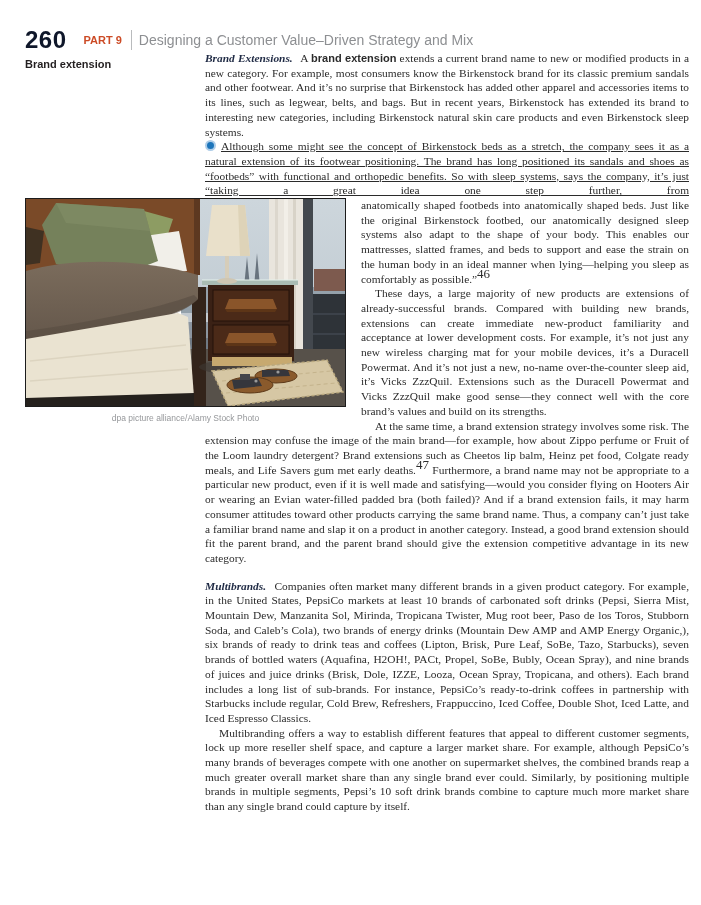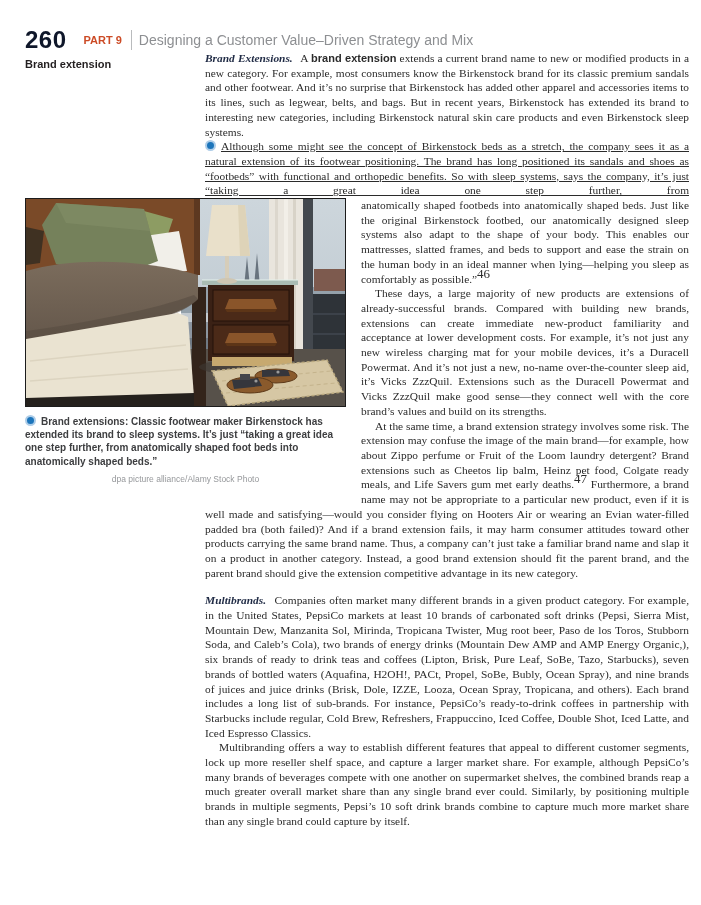--- a/index.html
+++ b/index.html
@@ -145,21 +145,20 @@
         <line x1="200" y1="194" x2="310" y2="184" stroke="#c4b38c" stroke-width="1" stroke-dasharray="4,3"></line>
 
         <ellipse cx="250" cy="177" rx="21" ry="7" fill="#8a5a2c" stroke="#5d3a1a" stroke-width="1"></ellipse>
         <polygon points="236,171 262,171 264,177 236,178" fill="#35363c"></polygon>
         <ellipse cx="224" cy="186" rx="23" ry="8" fill="#8a5a2c" stroke="#5d3a1a" stroke-width="1"></ellipse>
         <polygon points="206,181 232,179 236,187 208,190" fill="#35363c"></polygon>
         <rect x="214" y="175" width="10" height="6" fill="#44454b"></rect>
         <circle cx="230" cy="182" r="1.6" fill="#9a9a9a"></circle>
         <circle cx="252" cy="173" r="1.6" fill="#9a9a9a"></circle>
       </svg>
-      <div class="fig-caption"><span class="dot"></span><span>Brand extensions: Classic footwear maker Birkenstock has extended its brand to sleep systems. It’s just “taking a great idea one step further, from anatomically shaped foot beds into anatomically shaped beds.”</span></div>
       <div class="fig-credit">dpa picture alliance/Alamy Stock Photo</div>
     </div>
 
     <p><span>anatomically shaped footbeds into anatomically shaped beds. Just like the original Birkenstock footbed, our anatomically designed sleep systems also adapt to the shape of your body. This enables our mattresses, slatted frames, and beds to support and ease the strain on the human body in an ideal manner when lying—helping you sleep as comfortably as possible.”</span><sup>46</sup></p>
 
     <p class="indent"><span>These days, a large majority of new products are extensions of already-successful brands. Compared with building new brands, extensions can create immediate new-product familiarity and acceptance at lower development costs. For example, it’s not just any new wireless charging mat for your mobile devices, it’s a Duracell Powermat. And it’s not just a new, no-name over-the-counter sleep aid, it’s Vicks ZzzQuil. Extensions such as the Duracell Powermat and Vicks ZzzQuil make good sense—they connect well with the core brand’s values and build on its strengths.</span></p>
 
     <p class="indent"><span>At the same time, a brand extension strategy involves some risk. The extension may confuse the image of the main brand—for example, how about Zippo perfume or Fruit of the Loom laundry detergent? Brand extensions such as Cheetos lip balm, Heinz pet food, Colgate ready meals, and Life Savers gum met early deaths.</span><sup>47</sup> <span>Furthermore, a brand name may not be appropriate to a particular new product, even if it is well made and satisfying—would you consider flying on Hooters Air or wearing an Evian water-filled padded bra (both failed)? And if a brand extension fails, it may harm consumer attitudes toward other products carrying the same brand name. Thus, a company can’t just take a familiar brand name and slap it on a product in another category. Instead, a good brand extension should fit the parent brand, and the parent brand should give the extension competitive advantage in its new category.</span></p>
 
     <p class="sect-gap"><span class="run-head">Multibrands.</span> <span>Companies often market many different brands in a given product category. For example, in the United States, PepsiCo markets at least 10 brands of carbonated soft drinks (Pepsi, Sierra Mist, Mountain Dew, Manzanita Sol, Mirinda, Tropicana Twister, Mug root beer, Paso de los Toros, Stubborn Soda, and Caleb’s Cola), two brands of energy drinks (Mountain Dew AMP and AMP Energy Organic,), six brands of ready to drink teas and coffees (Lipton, Brisk, Pure Leaf, SoBe, Tazo, Starbucks), seven brands of bottled waters (Aquafina, H2OH!, PACt, Propel, SoBe, Bubly, Ocean Spray), and nine brands of juices and juice drinks (Brisk, Dole, IZZE, Looza, Ocean Spray, Tropicana, and others). Each brand includes a long list of sub-brands. For instance, PepsiCo’s ready-to-drink coffees in partnership with Starbucks include regular, Cold Brew, Refreshers, Frappuccino, Iced Coffee, Double Shot, Iced Latte, and Iced Espresso Classics.</span></p>

